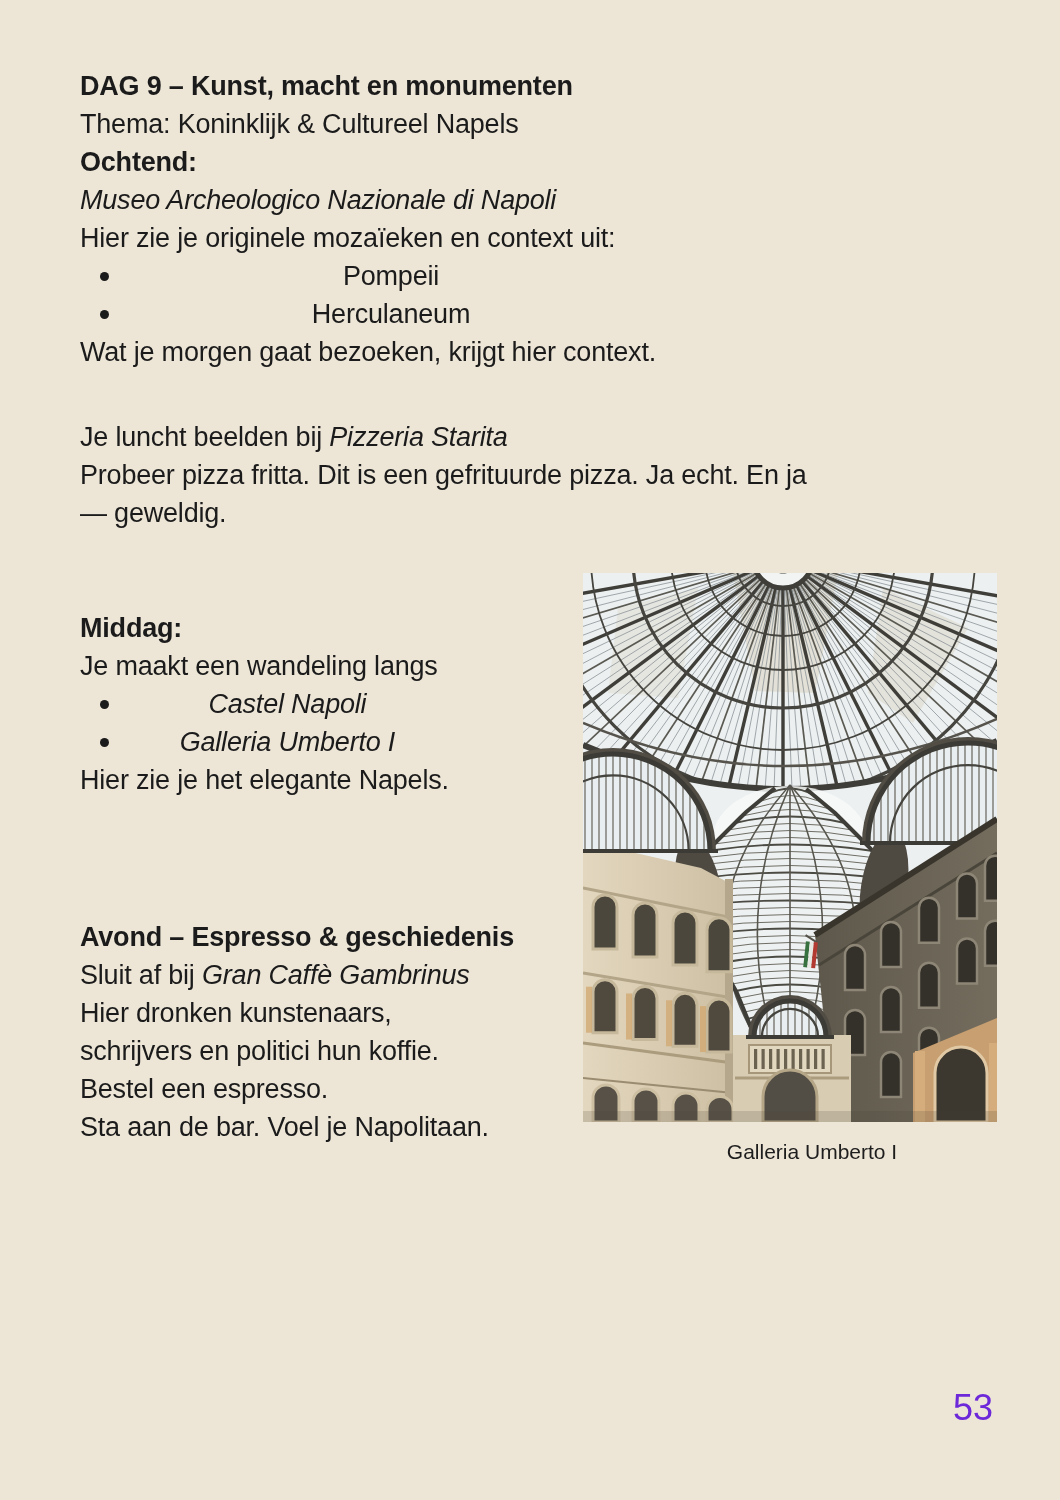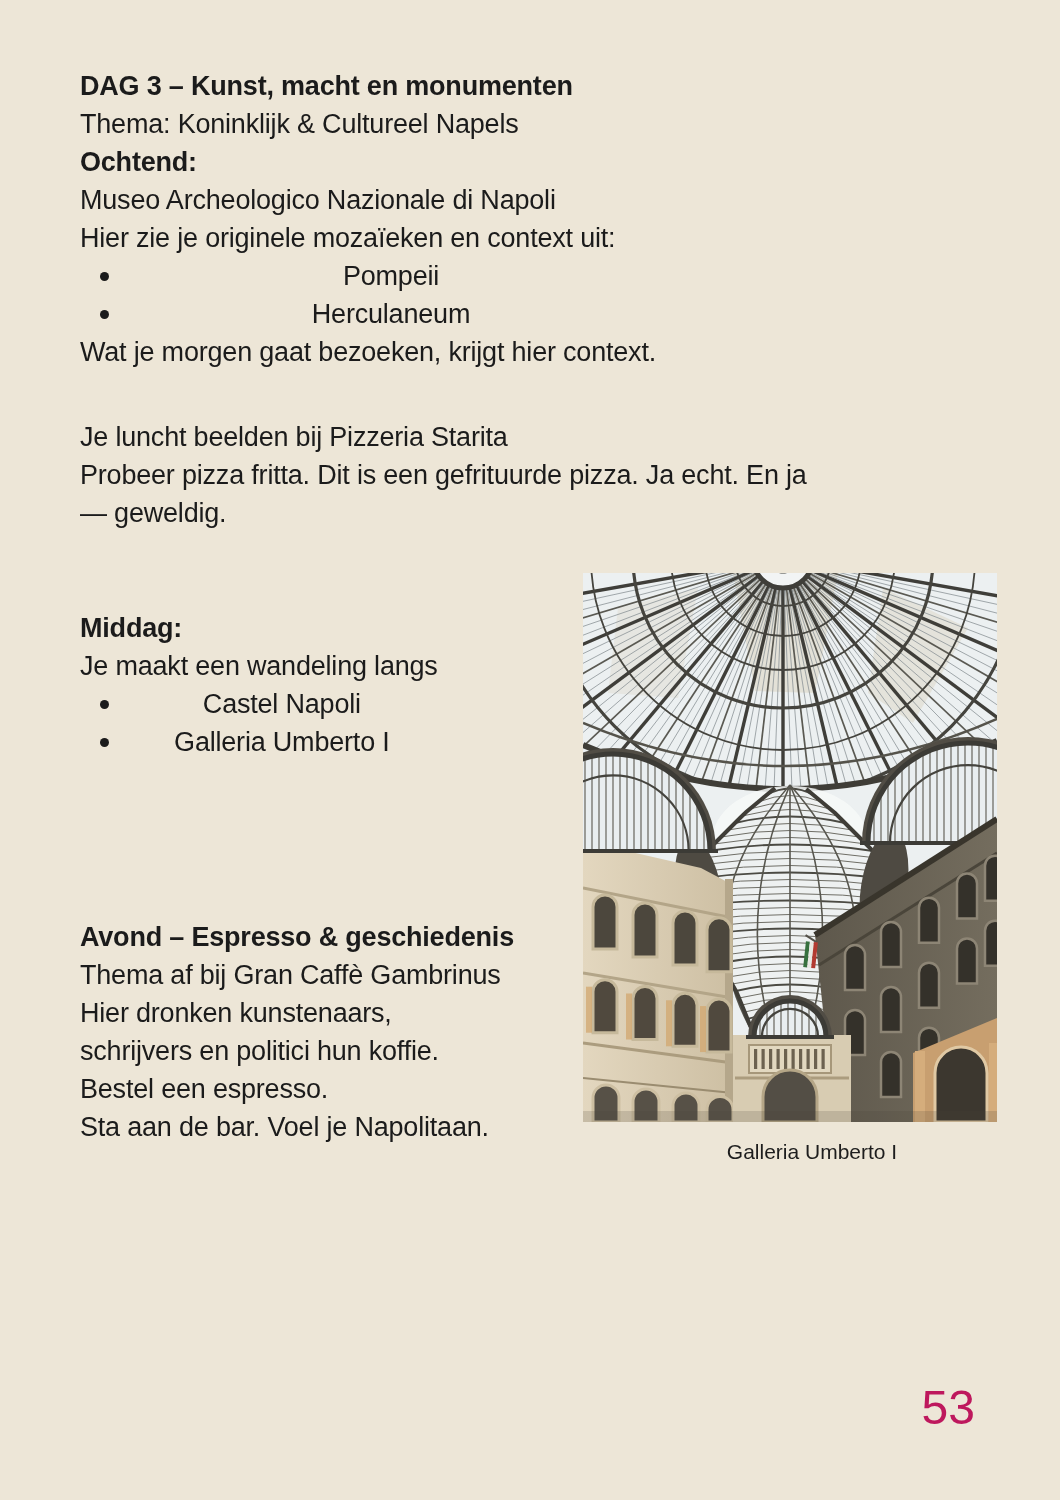--- a/index.html
+++ b/index.html
@@ -4,61 +4,62 @@
 <style>
   html,body{margin:0;padding:0;}
   body{
     width:1060px;height:1500px;position:relative;overflow:hidden;
     background:#ede6d7;
     font-family:"Liberation Sans","DejaVu Sans",sans-serif;
     color:#1b1b1b;
   }
   .sec{position:absolute;left:80px;font-size:27px;line-height:38px;letter-spacing:-0.2px;}
   .sec .b{font-weight:700;}
-  .sec .i{margin-top:40px;}
+  .sec .i{font-style:italic;margin-top:40px;}
   .line{white-space:nowrap;}
   .line.bullet{padding-left:46px;position:relative;text-align:center;}
   .dot{position:absolute;left:20px;top:15px;width:9px;height:9px;border-radius:50%;background:#1b1b1b;}
   #figure{position:absolute;left:583px;top:573px;width:414px;height:549px;}
   #figure svg{display:block;width:100%;height:100%;}
   #caption{
     position:absolute;left:583px;top:1139px;width:414px;text-align:center;
     font-size:21px;line-height:26px;color:#1d1d1d;transform:translateX(22px);
   }
   #pagenum{
-    position:absolute;right:85px;top:1390px;font-size:48px;line-height:36px;color:#be185d;
+    position:absolute;right:67px;top:1390px;font-size:36px;line-height:36px;color:#6d28d9;
   }
 </style>
 </head>
 <body>
 
 <div class="sec" style="top:67px">
-    <div class="line"><span class="b">DAG 3 – Kunst, macht en monumenten</span></div>
+    <div class="line"><span class="b">DAG 9 – Kunst, macht en monumenten</span></div>
     <div class="line"><span>Thema: Koninklijk &amp; Cultureel Napels</span></div>
     <div class="line"><span class="b">Ochtend:</span></div>
     <div class="line"><span class="i">Museo Archeologico Nazionale di Napoli</span></div>
     <div class="line"><span>Hier zie je originele mozaïeken en context uit:</span></div>
     <div class="line bullet"><span class="dot"></span><span>Pompeii</span></div>
     <div class="line bullet"><span class="dot"></span><span>Herculaneum</span></div>
     <div class="line"><span>Wat je morgen gaat bezoeken, krijgt hier context.</span></div>
   </div>
 <div class="sec" style="top:418px">
     <div class="line"><span>Je luncht beelden bij </span><span class="i">Pizzeria Starita</span></div>
     <div class="line"><span>Probeer pizza fritta. Dit is een gefrituurde pizza. Ja echt. En ja</span></div>
     <div class="line"><span>— geweldig.</span></div>
   </div>
 <div class="sec" style="top:609px">
     <div class="line"><span class="b">Middag:</span></div>
     <div class="line"><span>Je maakt een wandeling langs</span></div>
     <div class="line bullet"><span class="dot"></span><span class="i">Castel Napoli</span></div>
     <div class="line bullet"><span class="dot"></span><span class="i">Galleria Umberto I</span></div>
+    <div class="line"><span>Hier zie je het elegante Napels.</span></div>
   </div>
 <div class="sec" style="top:918px">
     <div class="line"><span class="b">Avond – Espresso &amp; geschiedenis</span></div>
-    <div class="line"><span>Thema af bij </span><span class="i">Gran Caffè Gambrinus</span></div>
+    <div class="line"><span>Sluit af bij </span><span class="i">Gran Caffè Gambrinus</span></div>
     <div class="line"><span>Hier dronken kunstenaars,</span></div>
     <div class="line"><span>schrijvers en politici hun koffie.</span></div>
     <div class="line"><span>Bestel een espresso.</span></div>
     <div class="line"><span>Sta aan de bar. Voel je Napolitaan.</span></div>
   </div>
 
 <div id="figure">
   <svg id="photo-svg" viewBox="0 0 414 549" preserveAspectRatio="none">
     <defs>
       <clipPath id="domeClip">

